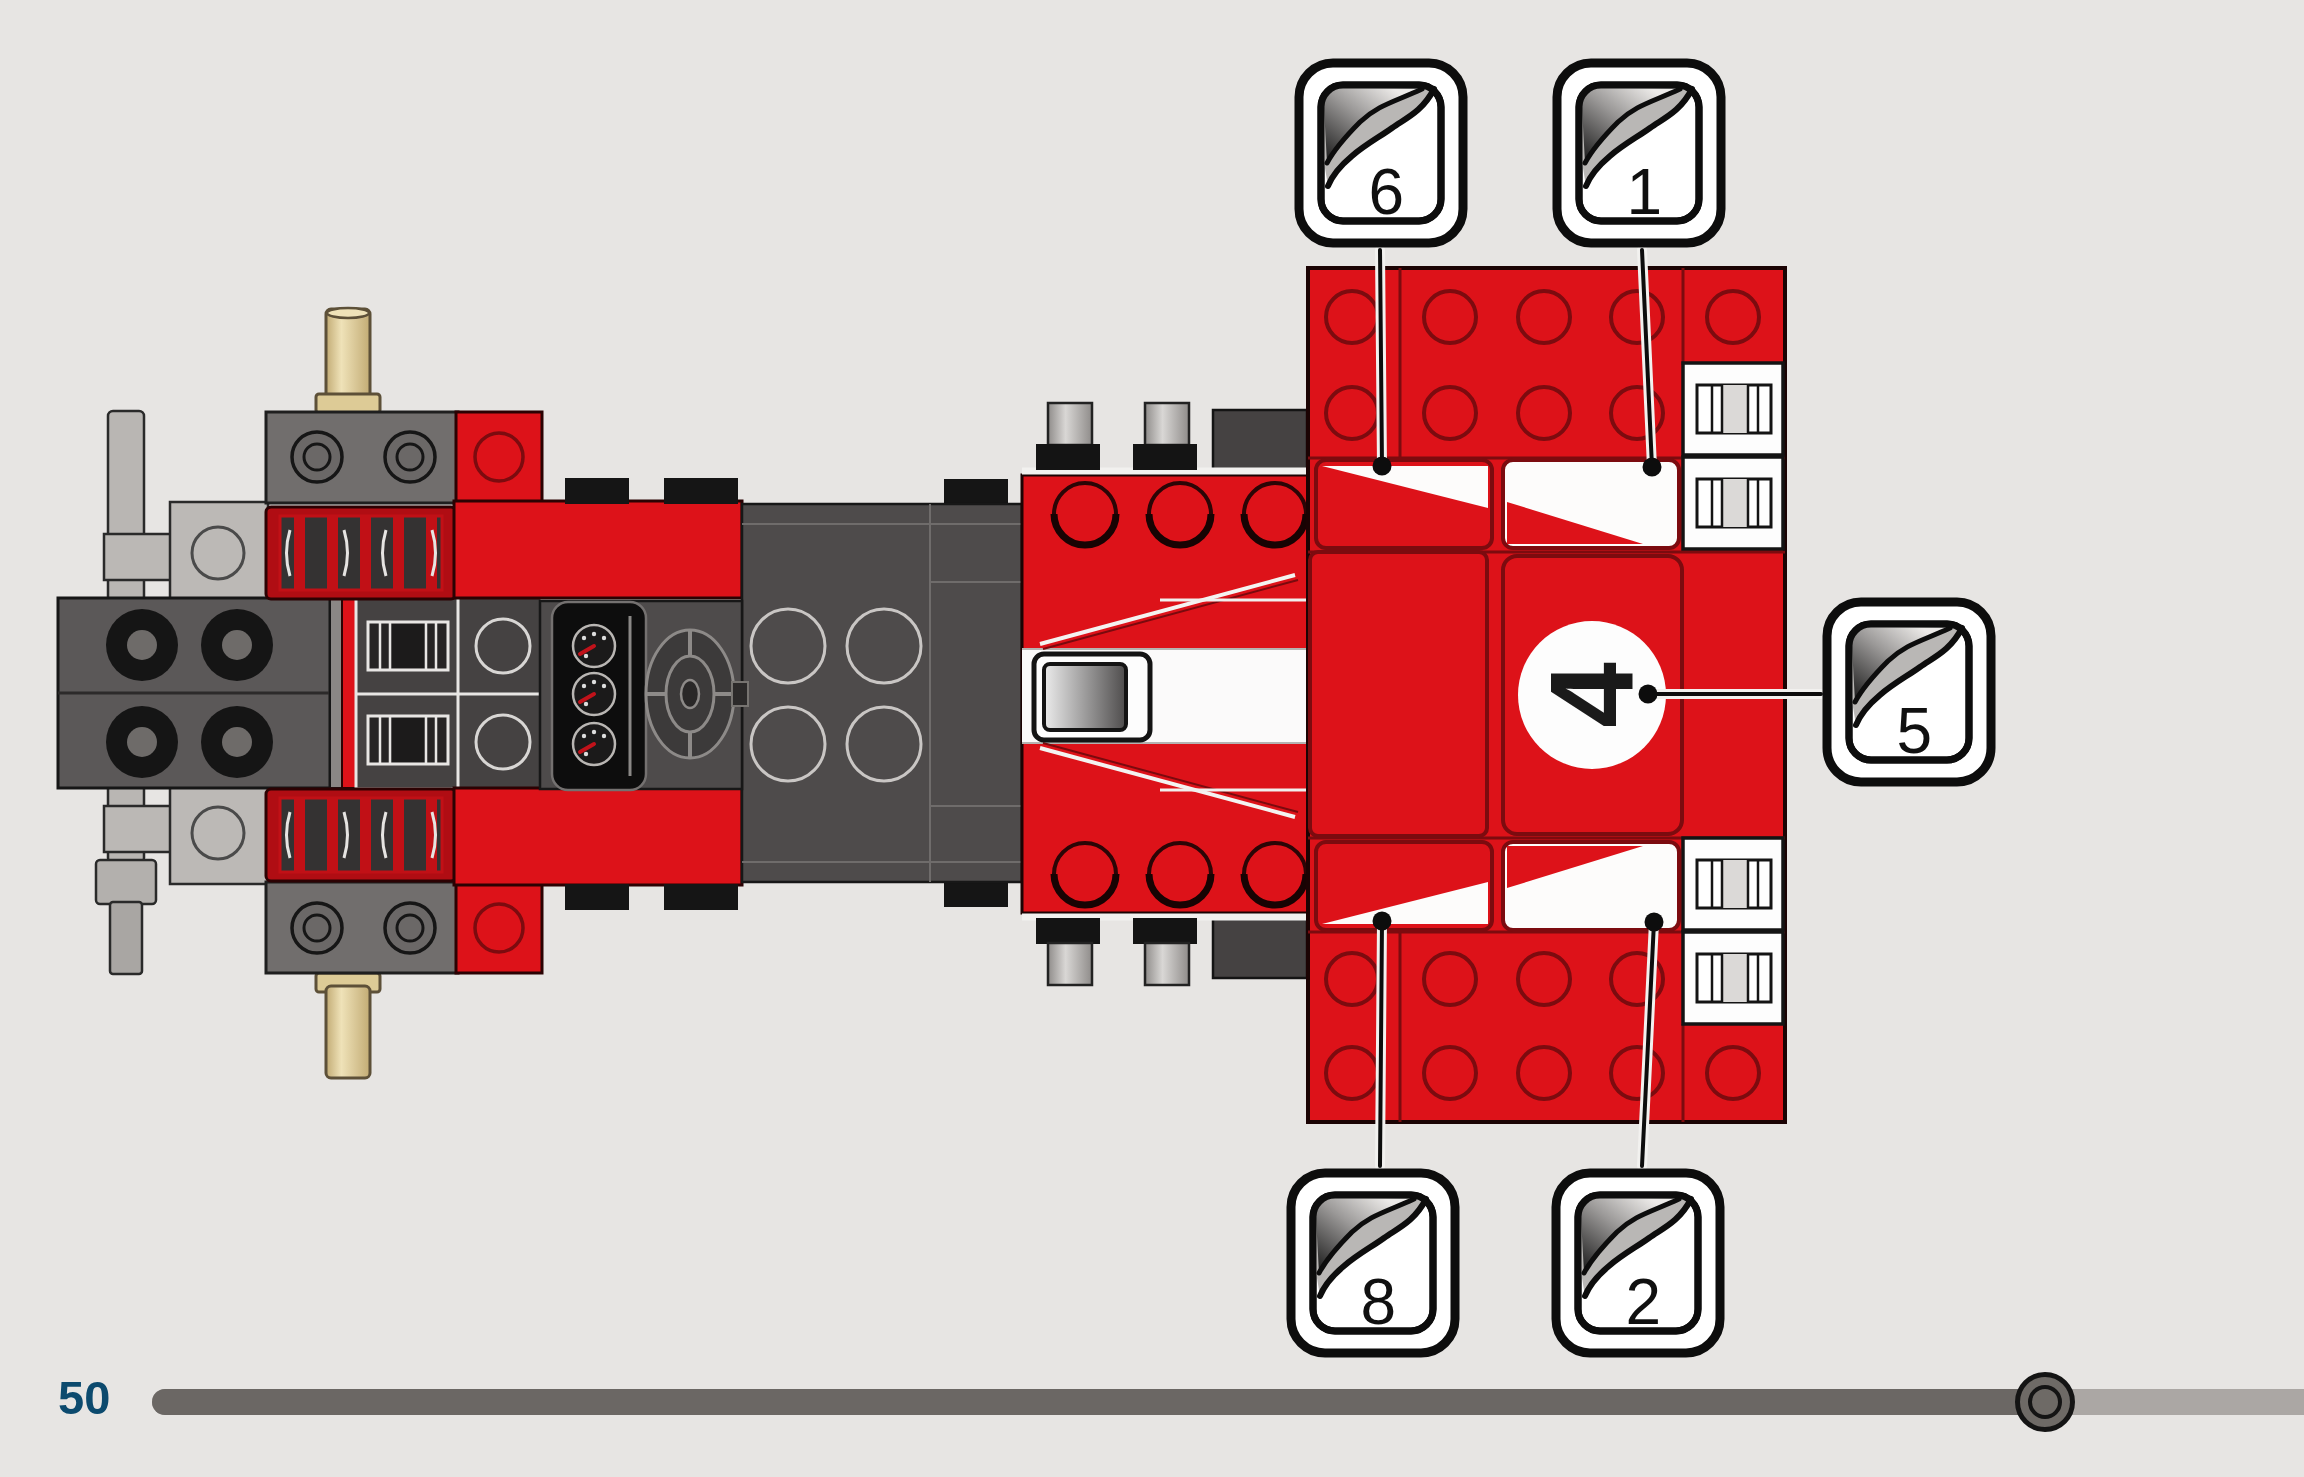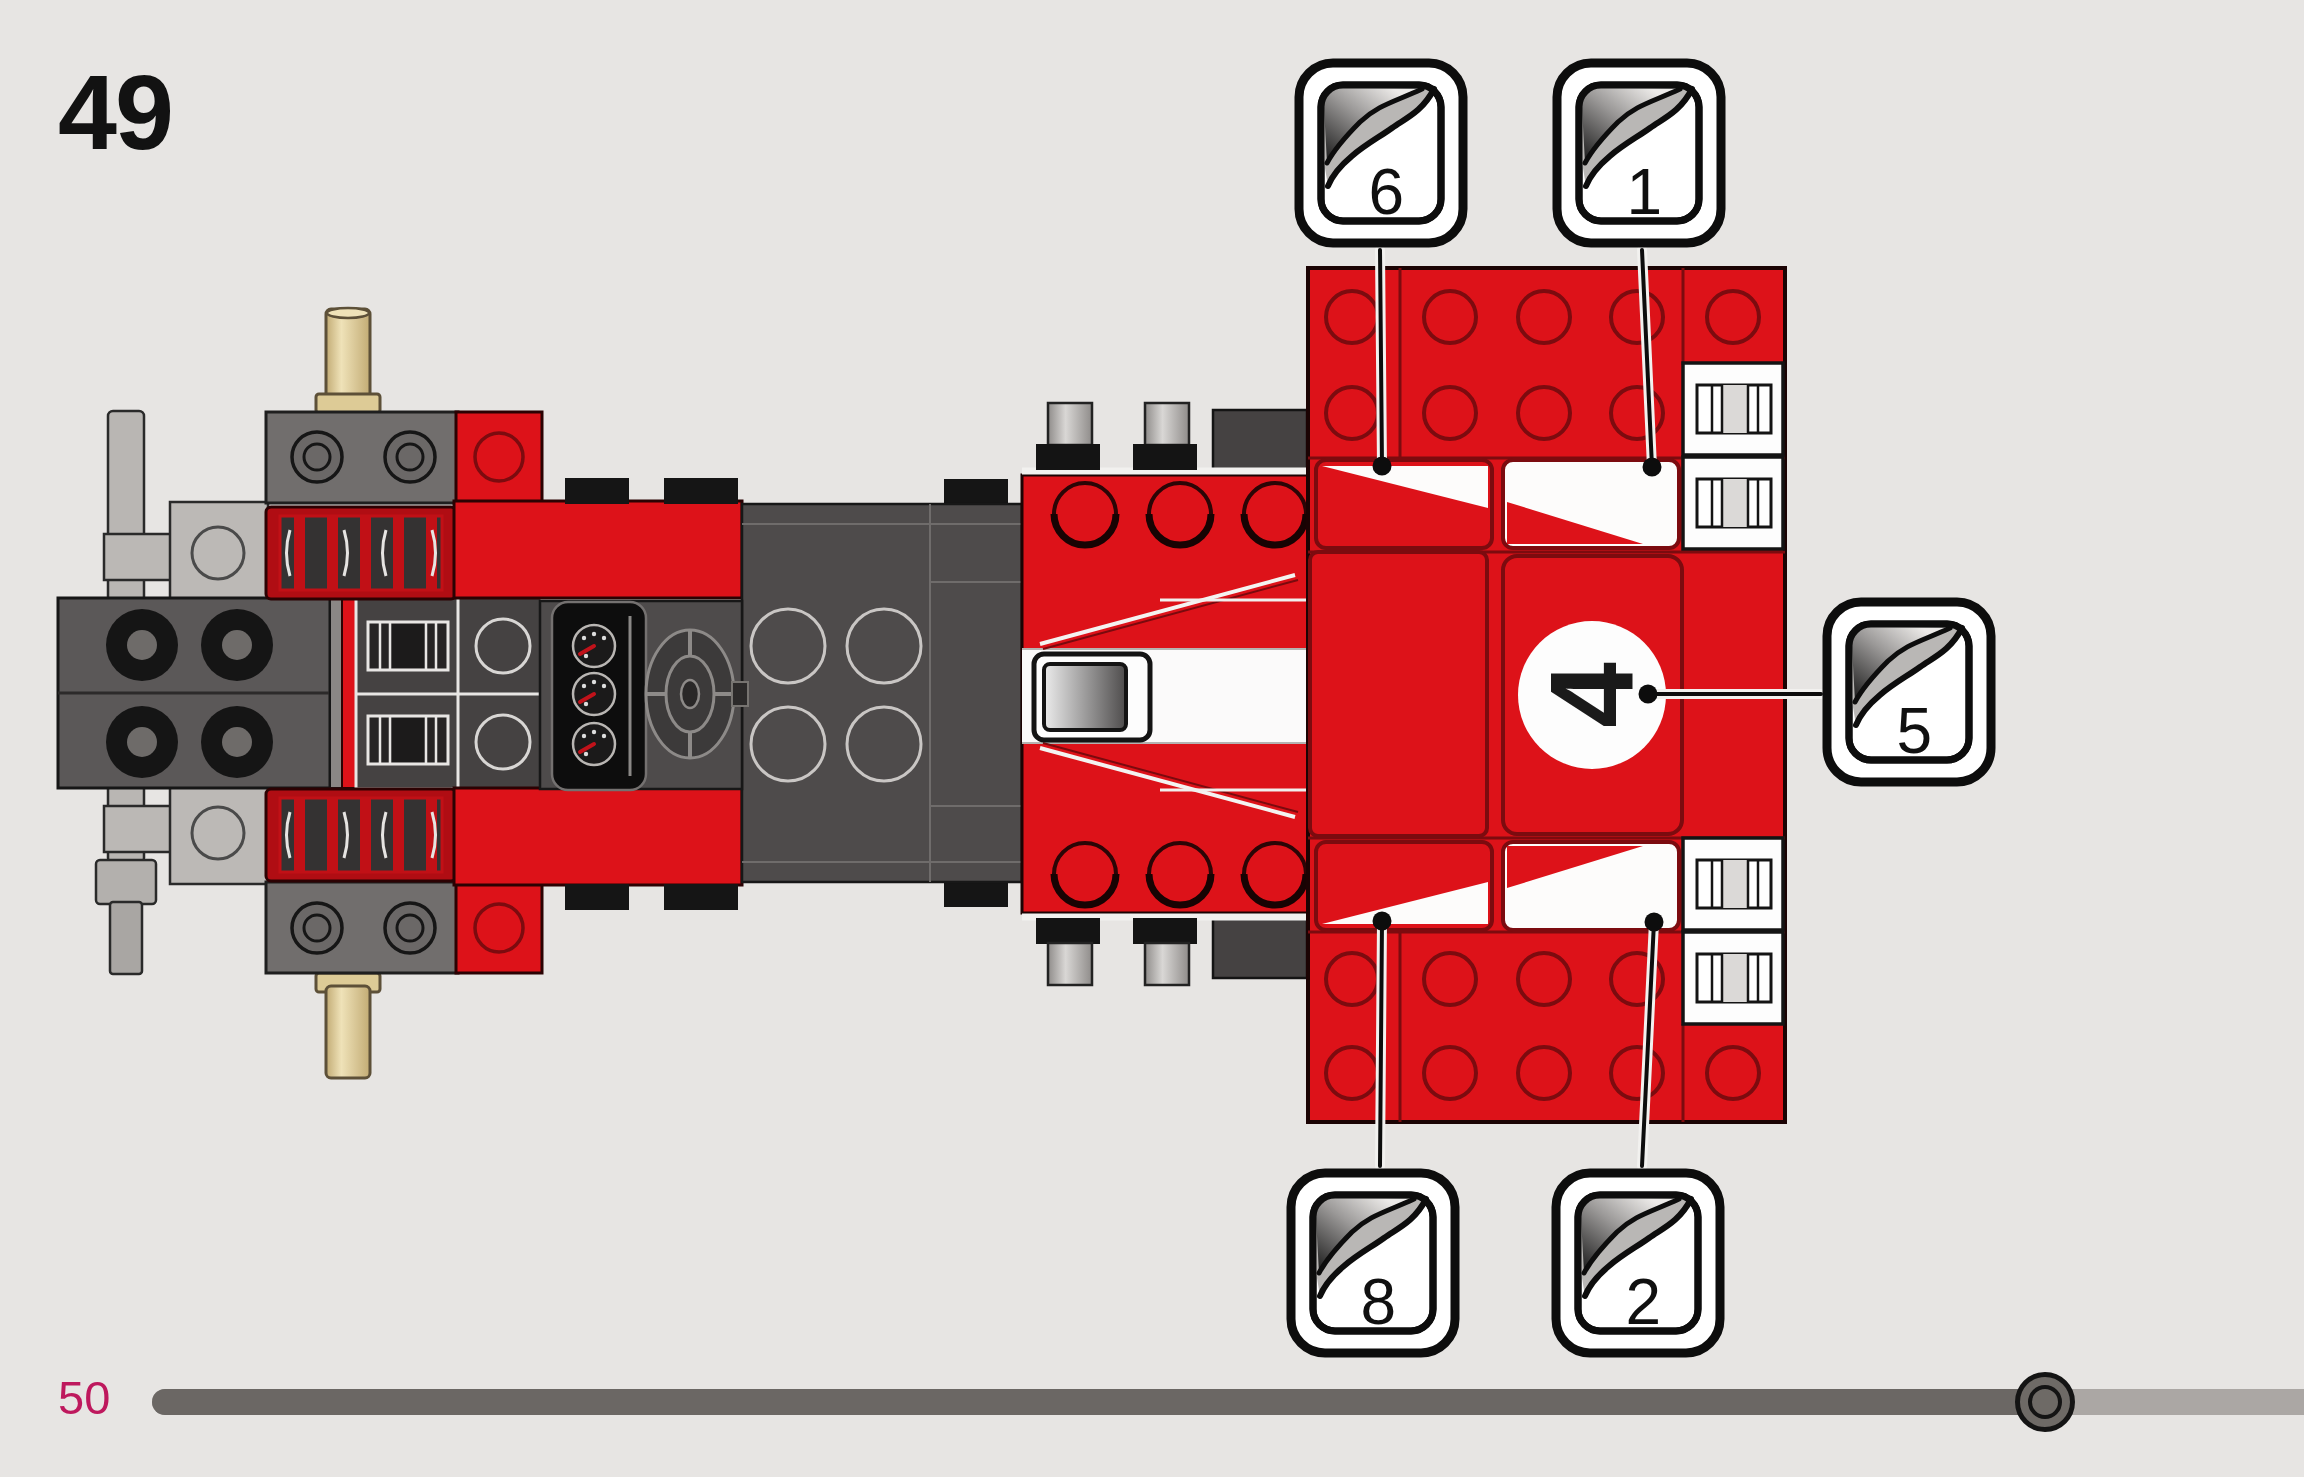--- a/index.html
+++ b/index.html
@@ -5,21 +5,21 @@
   html,body{margin:0;padding:0;background:#e7e5e3;}
   .canvas{position:relative;width:2304px;height:1477px;background:#e7e5e3;overflow:hidden;
           font-family:"Liberation Sans", sans-serif;}
   .step-number{position:absolute;left:58px;top:52px;font-size:106px;font-weight:bold;
                color:#121212;letter-spacing:-2px;}
   .model-svg{position:absolute;left:0;top:0;width:2304px;height:1477px;}
   .callout{position:absolute;width:174px;height:190px;}
   .callout .peel{position:absolute;left:0;top:0;width:100%;height:100%;}
   .callout-num{position:absolute;left:6%;right:0;top:51%;text-align:center;
                font-size:64px;font-weight:400;color:#101010;}
-  .page-number{position:absolute;left:58px;top:1370px;font-size:47px;font-weight:normal;color:#be185d;}
+  .page-number{position:absolute;left:58px;top:1370px;font-size:47px;font-weight:bold;color:#0c4a6e;}
   .progress-track{position:absolute;left:152px;top:1389px;width:2152px;height:26px;
                   background:#aba7a4;border-radius:13px 0 0 13px;}
   .progress-fill{position:absolute;left:152px;top:1389px;width:1893px;height:26px;
                  background:#6b6764;border-radius:13px 0 0 13px;}
   .progress-knob{position:absolute;left:2015px;top:1372px;width:60px;height:60px;box-sizing:border-box;
                  border-radius:50%;background:#6e6a66;border:5px solid #141414;}
   .progress-knob .inner{position:absolute;left:50%;top:50%;width:34px;height:34px;box-sizing:border-box;
                  transform:translate(-50%,-50%);border-radius:50%;border:4px solid #141414;}
   .hidden-defs{position:absolute;width:0;height:0;overflow:hidden;}
 </style>
@@ -54,21 +54,20 @@
         <rect x="27" y="27" width="120" height="136" rx="22" fill="#ffffff" stroke="#0d0d0d" stroke-width="7"></rect>
         <path d="M140,31 C128,54 112,60 98,70 C84,80 72,86 58,98 C46,108 38,118 34,128 L30,104 L30,50 Q30,30 50,30 Z" fill="#b9b7b5"></path>
         <path d="M140,31 C128,54 112,60 98,70 C84,80 72,86 58,98 C46,108 38,118 34,128" fill="none" stroke="#0d0d0d" stroke-width="6" stroke-linecap="round"></path>
         <path d="M128,31 C100,44 84,47 66,64 C52,78 40,92 33,105 L30,50 Q30,30 50,30 Z" fill="url(#peelGrad)"></path>
         <path d="M128,31 C100,44 84,47 66,64 C52,78 40,92 33,105" fill="none" stroke="#0d0d0d" stroke-width="5" stroke-linecap="round"></path>
         <rect x="27" y="27" width="120" height="136" rx="22" fill="none" stroke="#0d0d0d" stroke-width="7"></rect>
       </symbol>
     </defs>
   </svg>
 
-  <div class="step-number">49</div>
 
   <svg class="model-svg" viewBox="0 0 2304 1477">
 
     <g>
       <rect x="108" y="411" width="36" height="452" rx="5" fill="#b9b6b3" stroke="#2a2a2a" stroke-width="2.5"></rect>
       <rect x="96" y="860" width="60" height="44" rx="4" fill="#b3b0ad" stroke="#2a2a2a" stroke-width="2.5"></rect>
       <rect x="110" y="902" width="32" height="72" rx="3" fill="#a9a6a3" stroke="#2a2a2a" stroke-width="2.5"></rect>
       <rect x="104" y="534" width="70" height="46" fill="#bbb8b5" stroke="#2a2a2a" stroke-width="2.5"></rect>
       <rect x="104" y="806" width="70" height="46" fill="#bbb8b5" stroke="#2a2a2a" stroke-width="2.5"></rect>
       <g>

